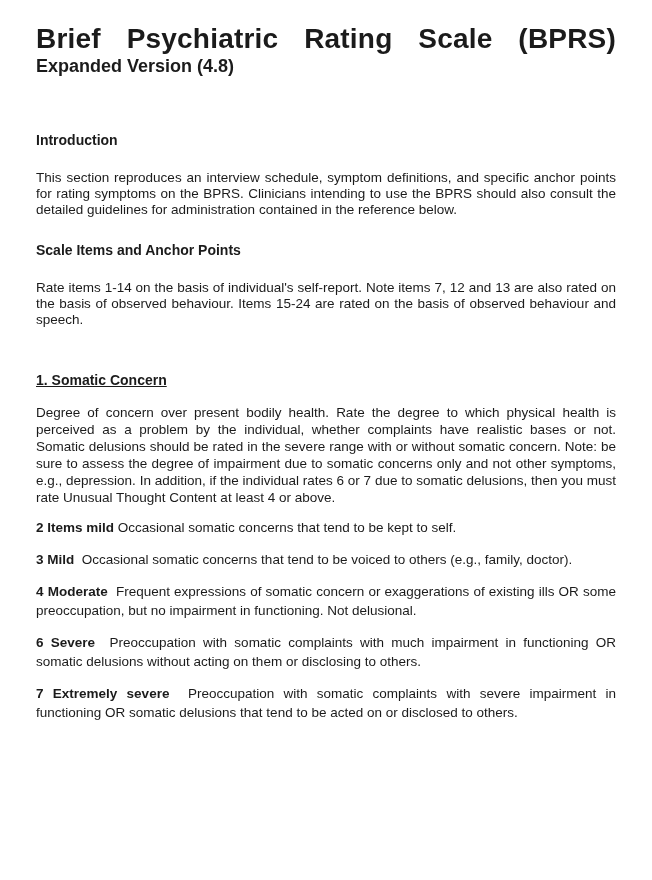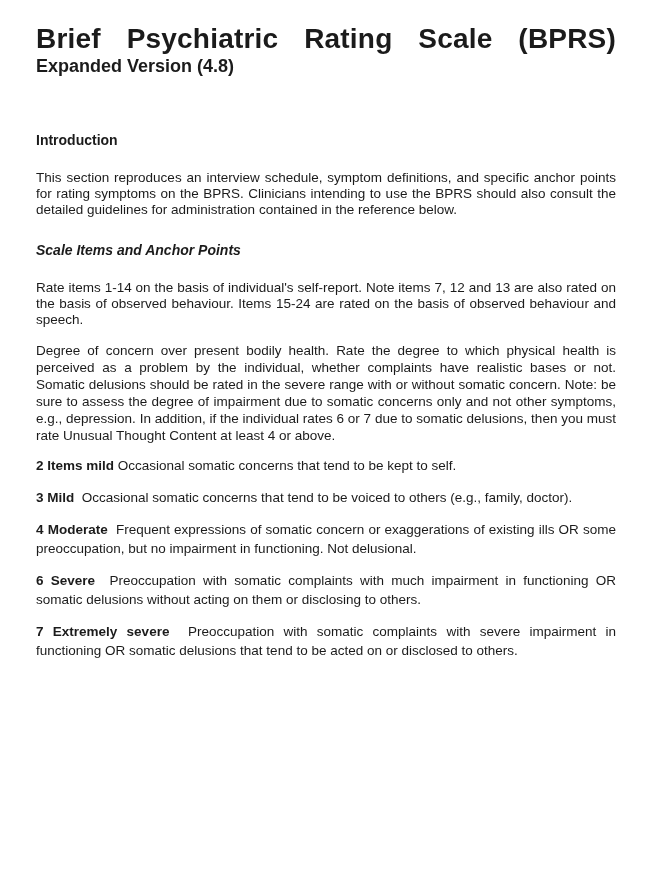--- a/index.html
+++ b/index.html
@@ -30,21 +30,21 @@
     font-weight: bold;
     line-height: 21px;
     margin-top: 2px;
   }
   .h-section {
     font-size: 14px;
     font-weight: bold;
     line-height: 20px;
   }
   .h-intro   { margin-top: 53px; }
-  .h-scale   { margin-top: 22px; font-style: italic; }
+  .h-scale   { margin-top: 22px; }
   .h-somatic { margin-top: 42px; text-decoration: underline; }
   .para {
     font-size: 13.5px;
     line-height: 16px;
     text-align: justify;
     margin-top: 20px;
   }
   .para-tight {
     line-height: 17px;
     margin-top: 14px;
@@ -65,20 +65,21 @@
     <h1 class="doc-title">Brief Psychiatric Rating Scale (BPRS)</h1>
     <div class="doc-subtitle">Expanded Version (4.8)</div>
   </header>
 
   <h2 class="h-section h-intro">Introduction</h2>
   <p class="para">This section reproduces an interview schedule, symptom definitions, and specific anchor points for rating symptoms on the BPRS. Clinicians intending to use the BPRS should also consult the detailed guidelines for administration contained in the reference below.</p>
 
   <h2 class="h-section h-scale">Scale Items and Anchor Points</h2>
   <p class="para">Rate items 1-14 on the basis of individual's self-report. Note items 7, 12 and 13 are also rated on the basis of observed behaviour. Items 15-24 are rated on the basis of observed behaviour and speech.</p>
 
+  <h2 class="h-section h-somatic">1. Somatic Concern</h2>
   <p class="para para-tight">Degree of concern over present bodily health. Rate the degree to which physical health is perceived as a problem by the individual, whether complaints have realistic bases or not. Somatic delusions should be rated in the severe range with or without somatic concern. Note: be sure to assess the degree of impairment due to somatic concerns only and not other symptoms, e.g., depression. In addition, if the individual rates 6 or 7 due to somatic delusions, then you must rate Unusual Thought Content at least 4 or above.</p>
 
   <p class="para anchor anchor-first"><b>2</b> <b>Items mild</b> <span>Occasional somatic concerns that tend to be kept to self.</span></p>
 
   <p class="para anchor"><b>3</b> <b>Mild</b>&nbsp; <span>Occasional somatic concerns that tend to be voiced to others (e.g., family, doctor).</span></p>
 
   <p class="para anchor"><b>4</b> <b>Moderate</b>&nbsp; <span>Frequent expressions of somatic concern or exaggerations of existing ills OR some preoccupation, but no impairment in functioning. Not delusional.</span></p>
 
 
   <p class="para anchor"><b>6</b> <b>Severe</b>&nbsp; <span>Preoccupation with somatic complaints with much impairment in functioning OR somatic delusions without acting on them or disclosing to others.</span></p>

